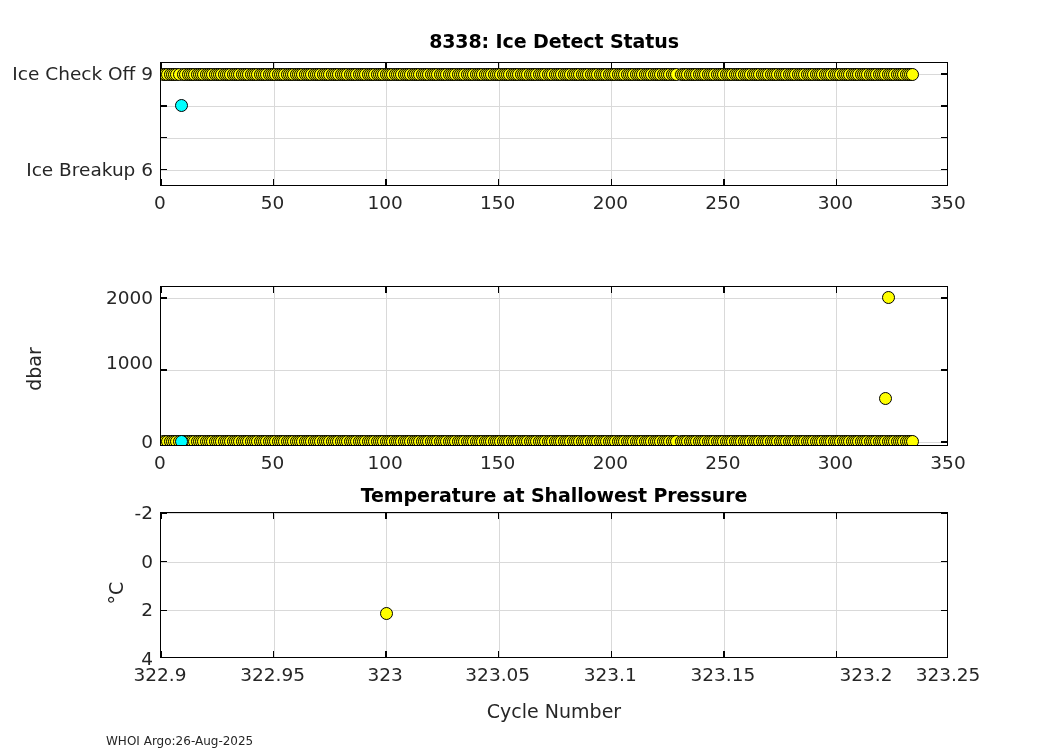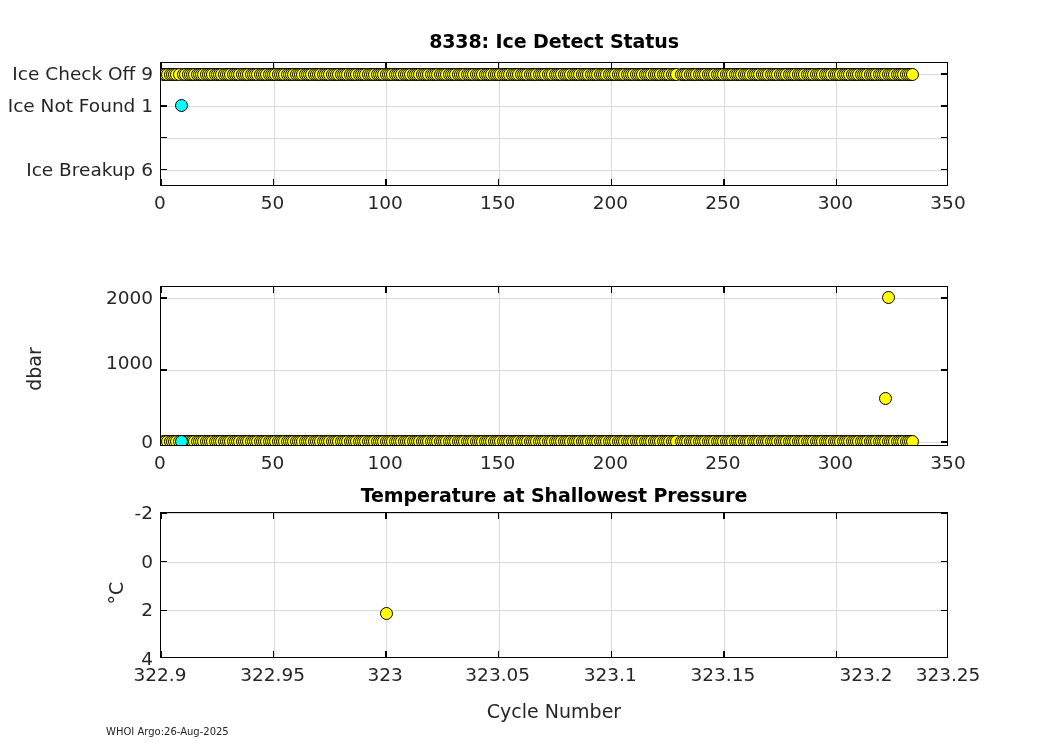--- a/index.html
+++ b/index.html
@@ -120,23 +120,24 @@
     margin-top: -6.5px;
     border-radius: 50%;
     border: 1.3px solid #000;
     box-sizing: border-box;
   }
   .marker.yellow { background: #ffff00; }
   .marker.cyan   { background: #00ffff; }
   
   .footer {
     position: absolute;
-    font-size: 10px;
+    font-size: 12px;
     color: #262626;
     white-space: nowrap;
+    margin-top: 8px;
   }
 </style>
 </head>
 <body>
 
 <div class="figure">
 
   <div class="axtitle" style="left:160px; width:788px; top:30px;">8338: Ice Detect Status</div>
 
   <div class="axes" id="ax1" style="left:160px; top:62px; width:788px; height:124px;">
@@ -503,21 +504,20 @@
         <div class="marker yellow" style="left: 742.971px; top: 11.1282px;"></div>
         <div class="marker yellow" style="left: 745.223px; top: 11.1282px;"></div>
         <div class="marker yellow" style="left: 747.474px; top: 11.1282px;"></div>
         <div class="marker yellow" style="left: 749.726px; top: 11.1282px;"></div>
         <div class="marker yellow" style="left: 751.977px; top: 11.1282px;"></div>
         <div class="marker cyan" style="left: 20.2629px; top: 42.9231px;"></div>
       </div>
   </div>
   <div id="ax1-yticks" style="position:absolute; left:-12px; top:62px; width:172px; height:124px;">
       <div class="ytick" style="top: 11.1282px;">Ice Check Off 9</div>
-      <div class="ytick" style="top: 42.9231px;">Ice Not Found 1</div>
       <div class="ytick" style="top: 106.513px;">Ice Breakup 6</div>
     </div>
   <div id="ax1-xticks" style="position:absolute; left:160px; top:192px; width:788px; height:26px;">
       <div class="xtick" style="left: 0px; top: 0px;">0</div>
       <div class="xtick" style="left: 112.571px; top: 0px;">50</div>
       <div class="xtick" style="left: 225.143px; top: 0px;">100</div>
       <div class="xtick" style="left: 337.714px; top: 0px;">150</div>
       <div class="xtick" style="left: 450.286px; top: 0px;">200</div>
       <div class="xtick" style="left: 562.857px; top: 0px;">250</div>
       <div class="xtick" style="left: 675.429px; top: 0px;">300</div>

